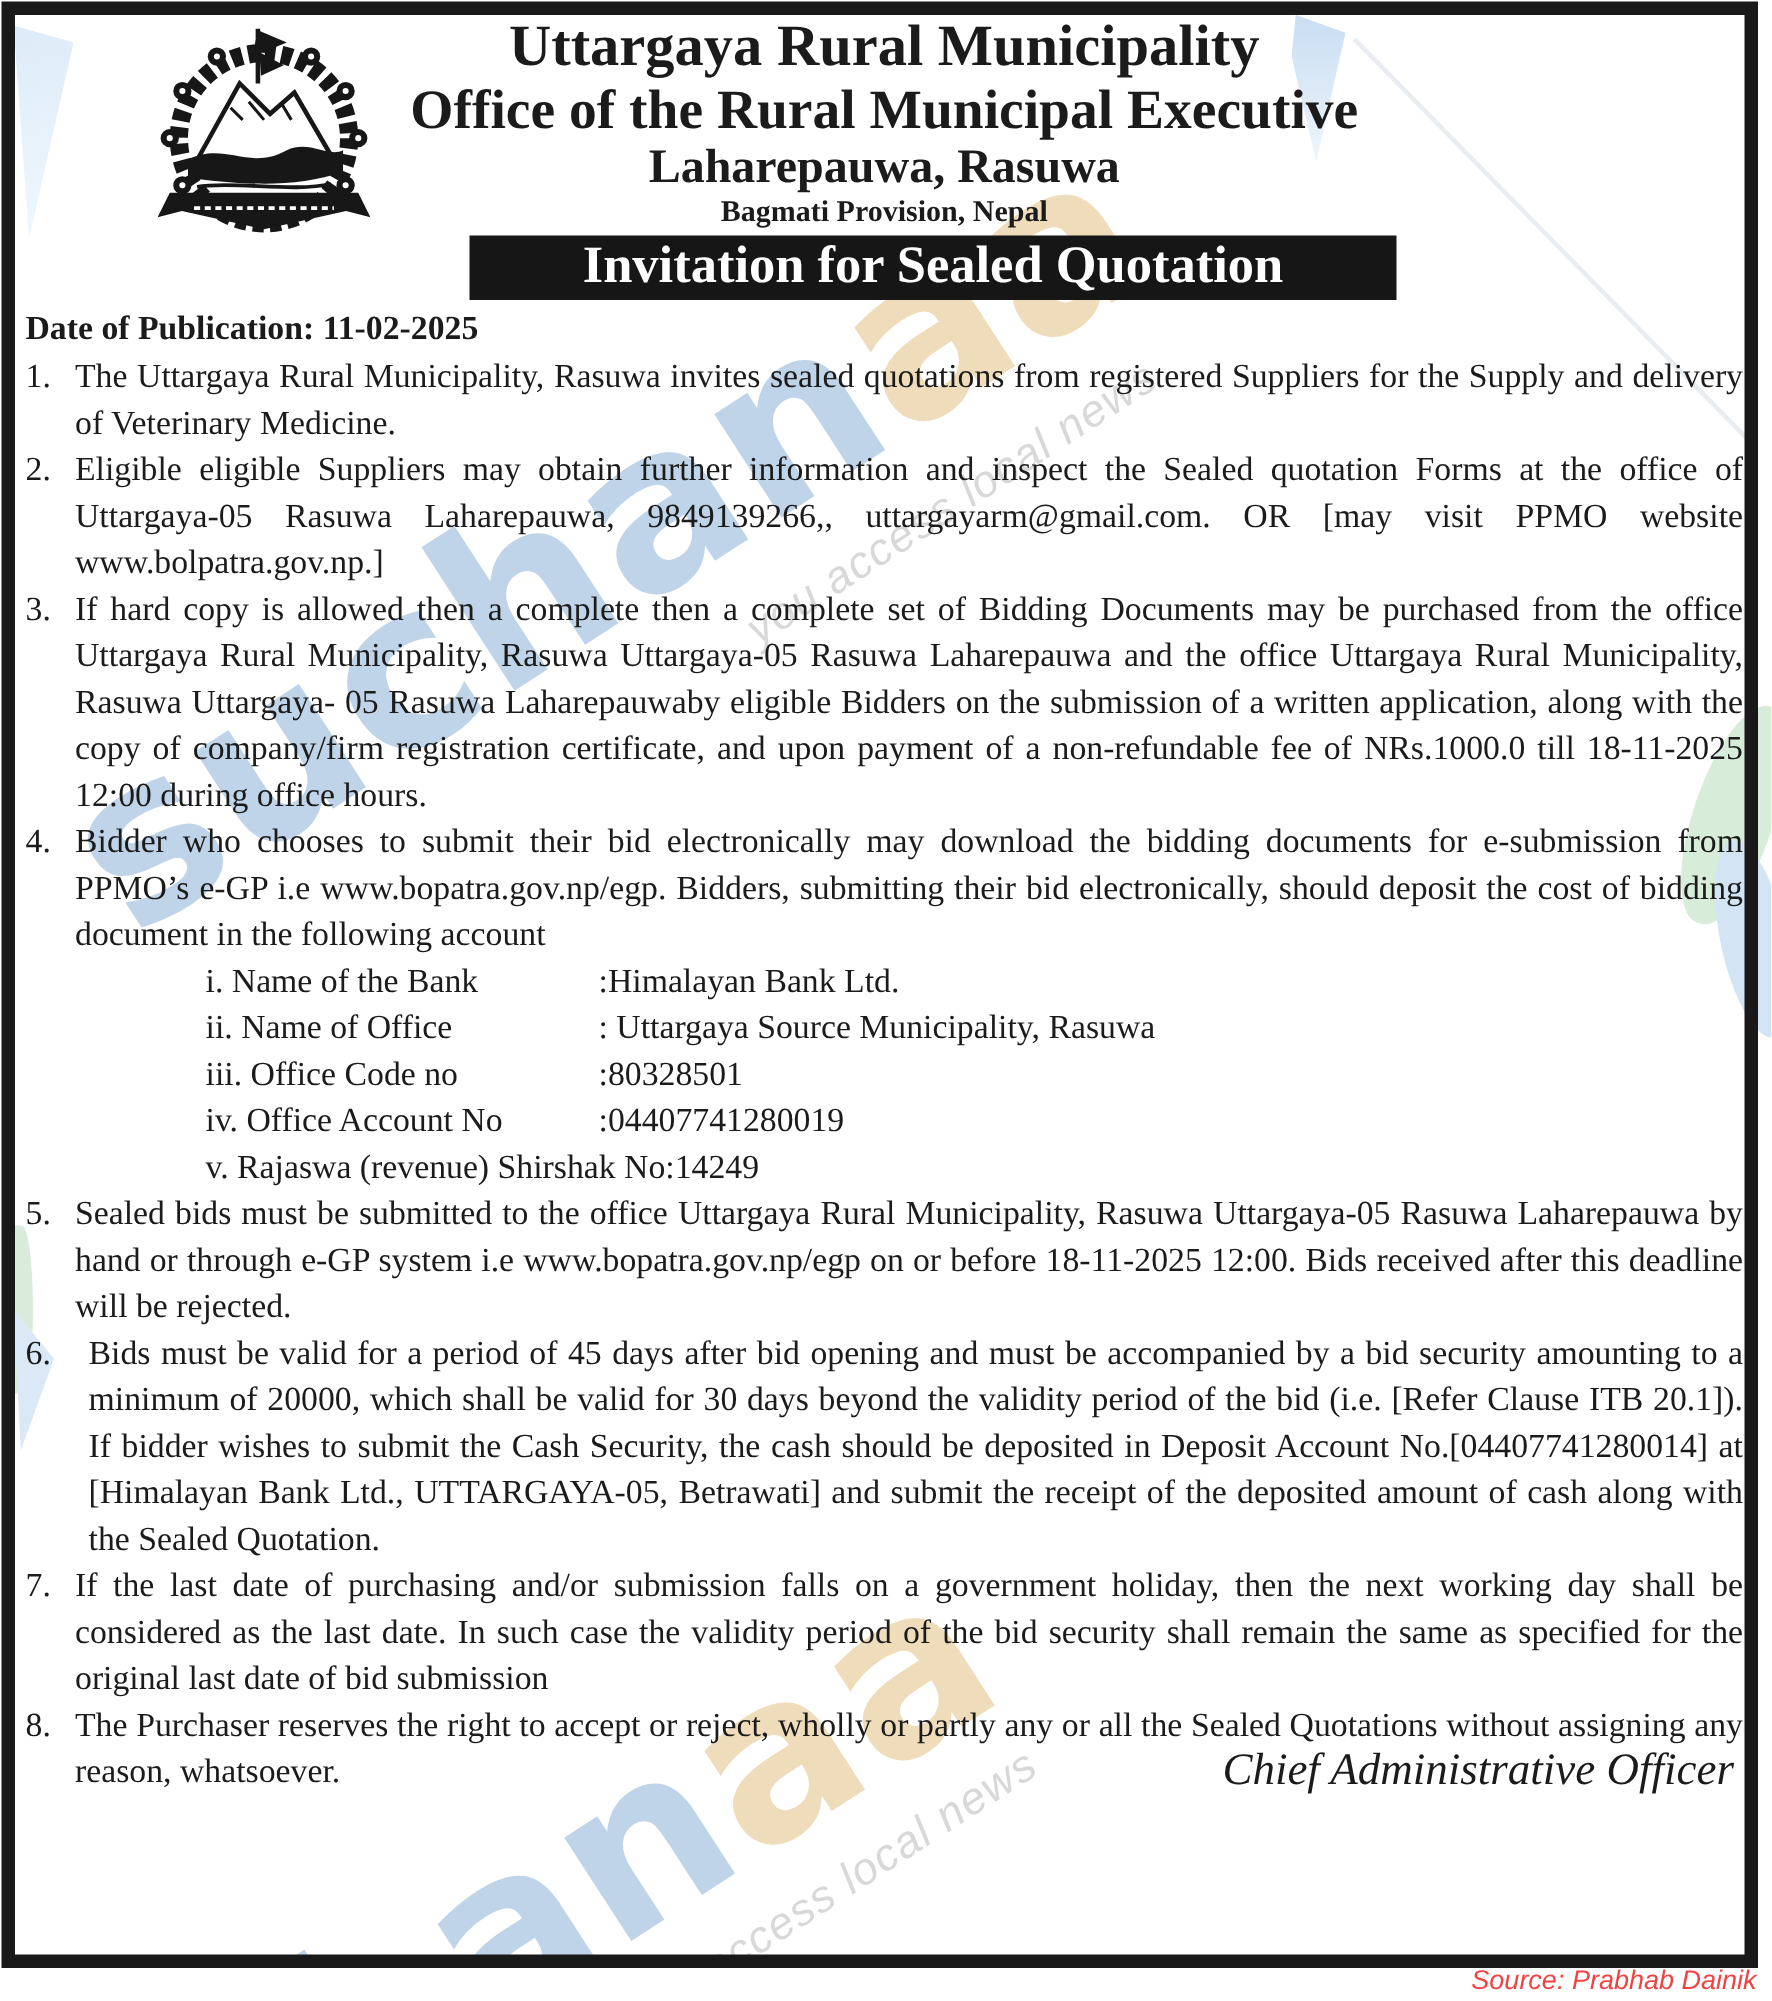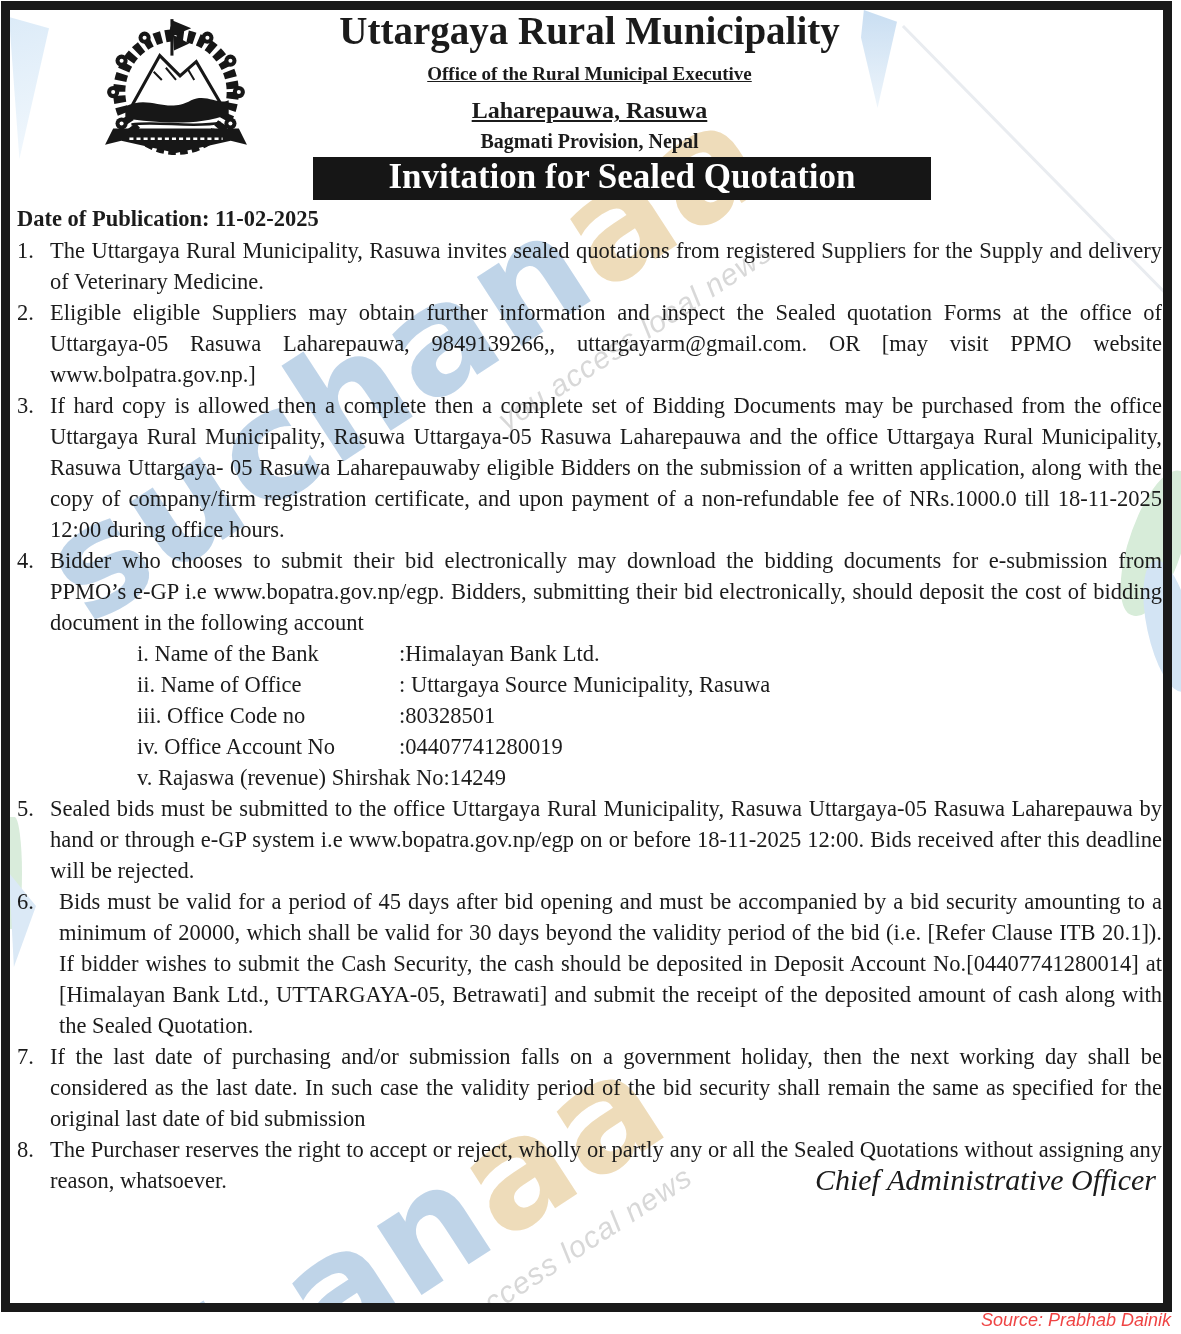--- a/index.html
+++ b/index.html
@@ -22,22 +22,22 @@
           clip-path:polygon(8% 0,100% 12%,46% 100%,0 28%);}
   .diag-line{left:903px;top:24px;width:390px;height:3px;background:#e9ecf0;transform:rotate(45.5deg);transform-origin:0 0;}
   .leaf-green{left:1128px;top:466px;width:54px;height:152px;background:#d7ecd9;border-radius:60% 40% 55% 45%;transform:rotate(16deg);}
   .leaf-blue{left:1146px;top:558px;width:44px;height:134px;background:#d3e4f4;border-radius:50%;transform:rotate(-12deg);}
   .edge-green-left{left:6px;top:816px;width:15px;height:112px;background:#d9ecdb;border-radius:0 60% 60% 0;}
   .tri-left{left:8px;top:872px;width:27px;height:94px;background:#dbe9f6;clip-path:polygon(0 0,100% 35%,18% 100%);}
   
   .content{position:relative;z-index:2;padding:8px 10px 0 16px;}
   .hdr{text-align:center;font-weight:bold;}
   .h-org{font-size:39px;line-height:36px;margin-top:4px;}
-  .h-office{font-size:19px;line-height:33px;margin-top:8px;text-decoration:underline;}
-  .h-addr1{font-size:24px;line-height:27px;margin-top:7px;text-decoration:underline;}
+  .h-office{font-size:37px;line-height:33px;margin-top:8px;}
+  .h-addr1{font-size:32px;line-height:27px;margin-top:7px;}
   .h-addr2{font-size:20px;line-height:27px;margin-top:4px;}
   .banner{margin:2px 0 0 296px;width:618px;background:#161616;color:#ffffff;text-align:center;
           font-weight:bold;font-size:35px;line-height:35px;padding:2px 0 6px;}
   .pubdate{font-weight:bold;font-size:22.5px;line-height:26px;margin-top:6px;}
   .items{margin-top:3px;font-size:22.5px;line-height:31px;}
   .item{position:relative;padding-left:33px;text-align:justify;}
   .item .num{position:absolute;left:0;top:0;}
   .item.cont{padding-left:42px;}
   .acct-row{padding-left:120px;}
   .acct-label{display:inline-block;width:262px;}

